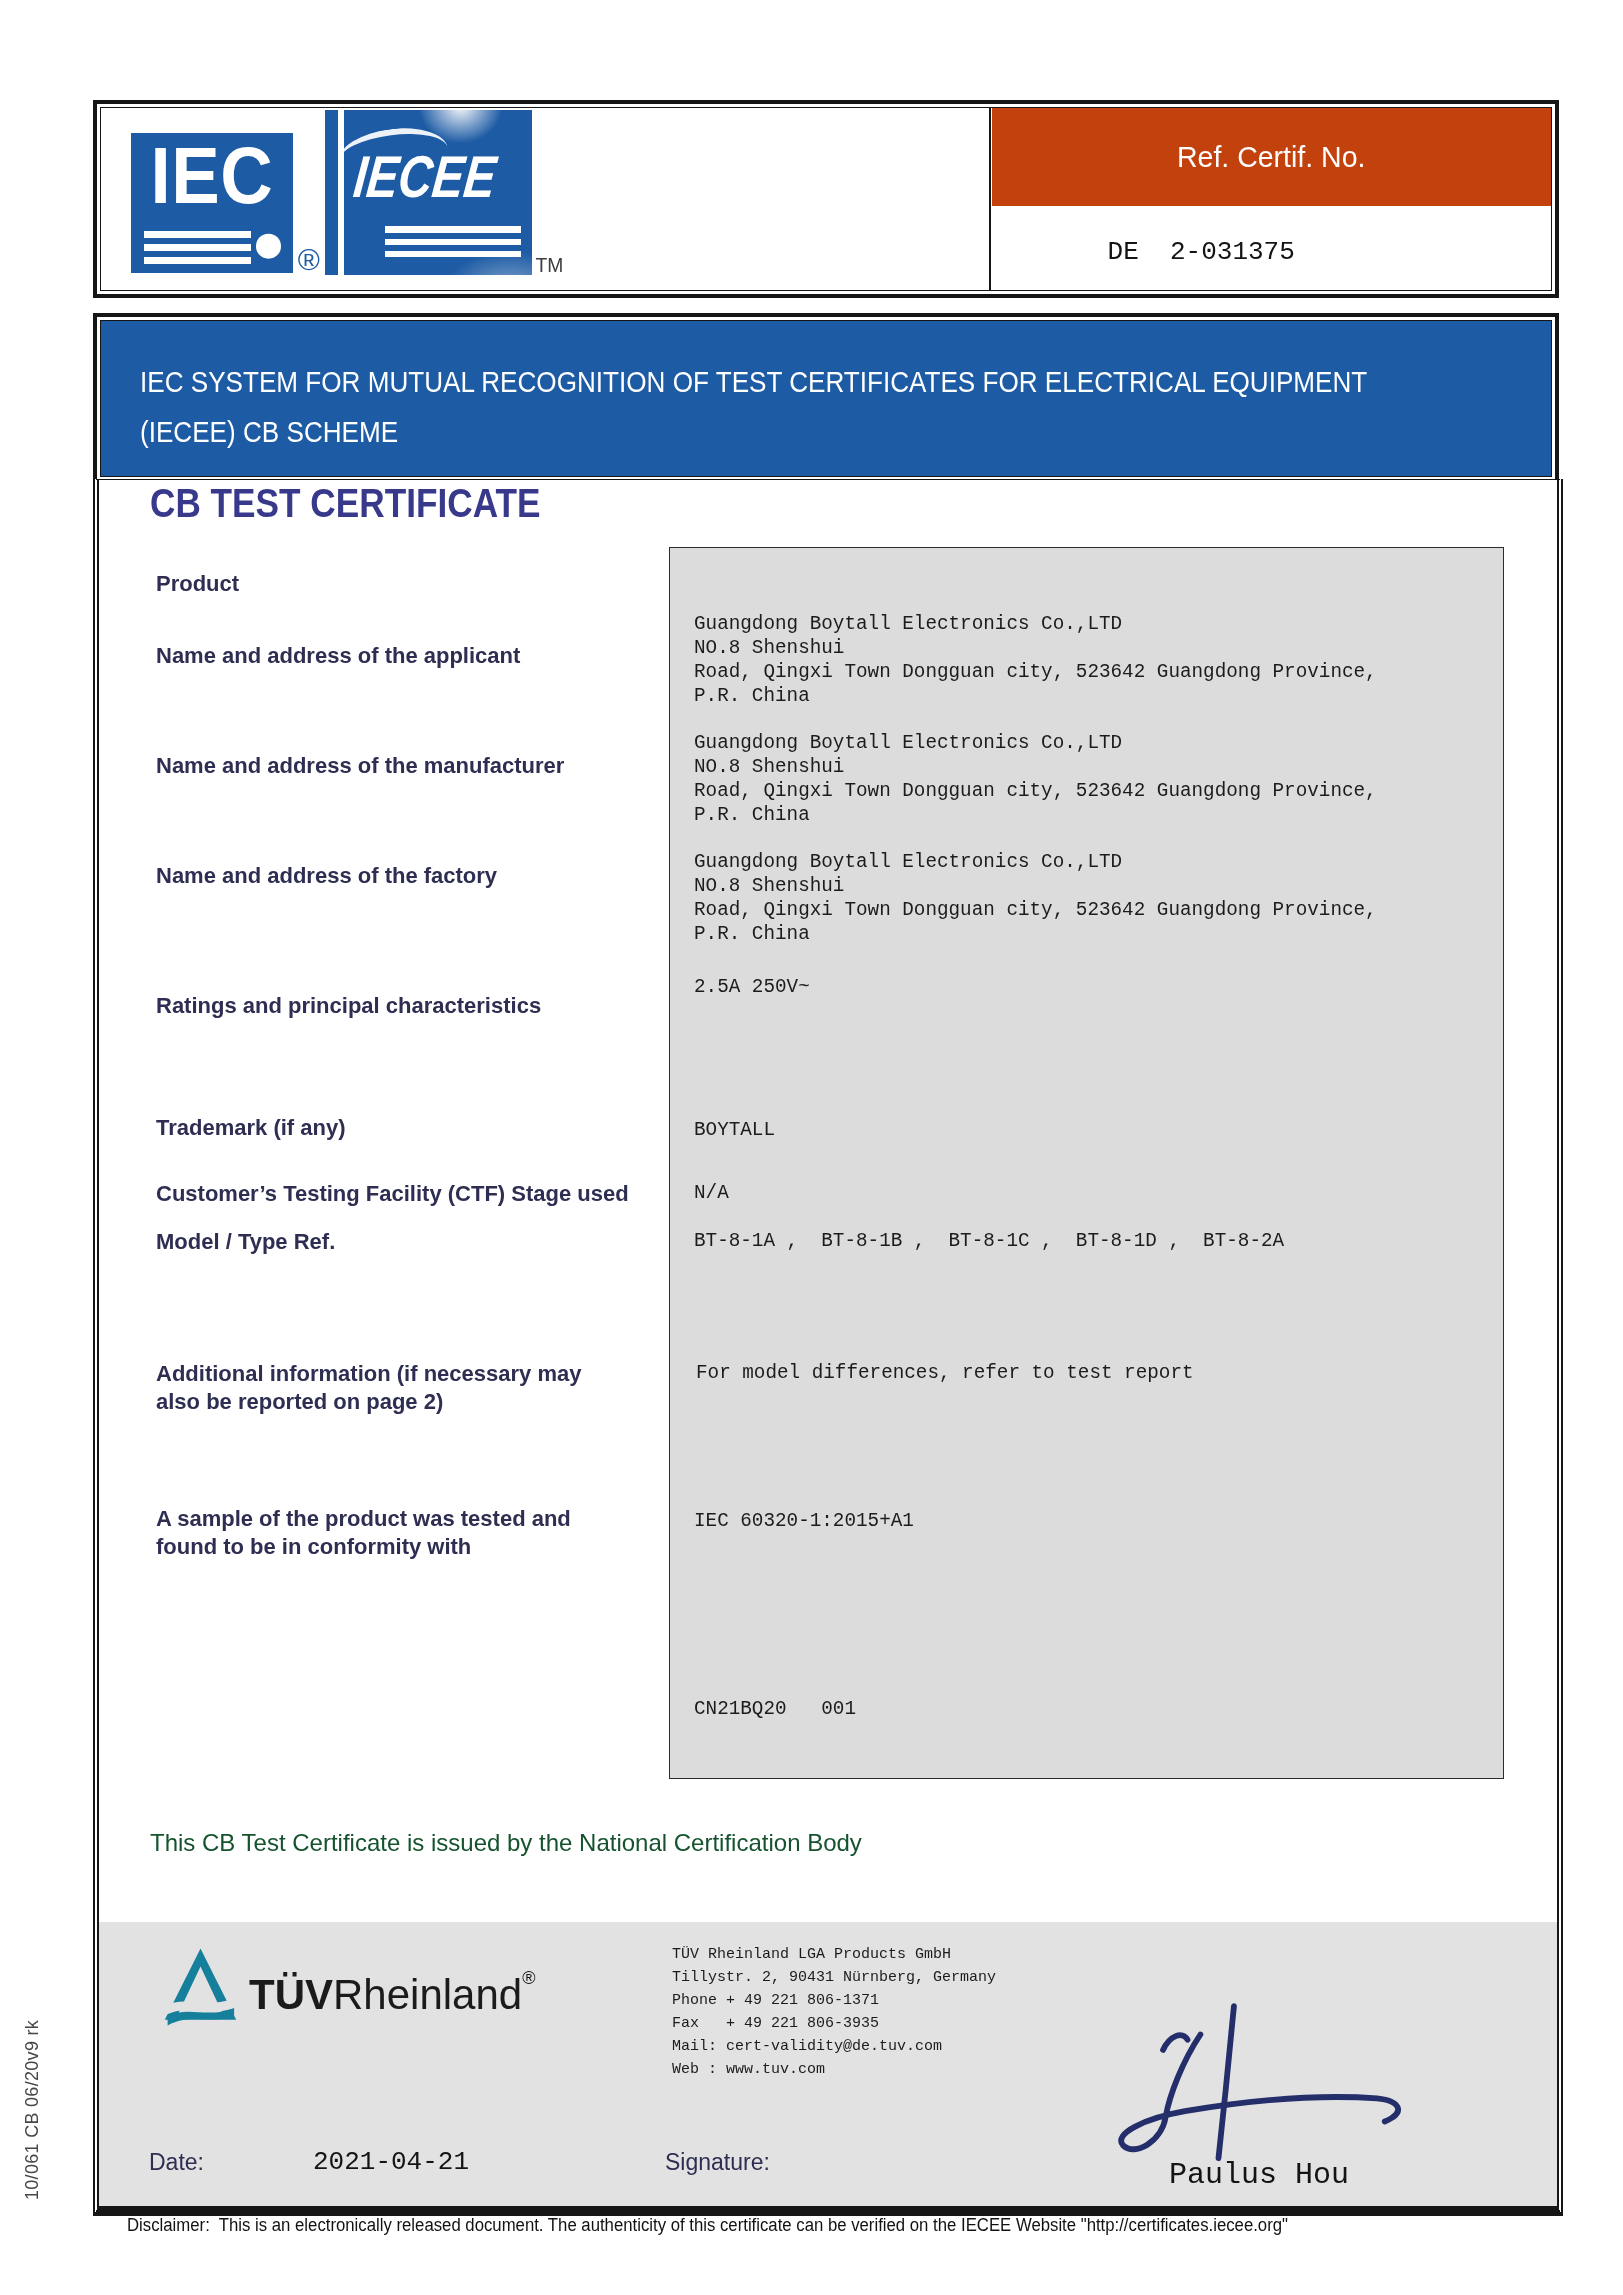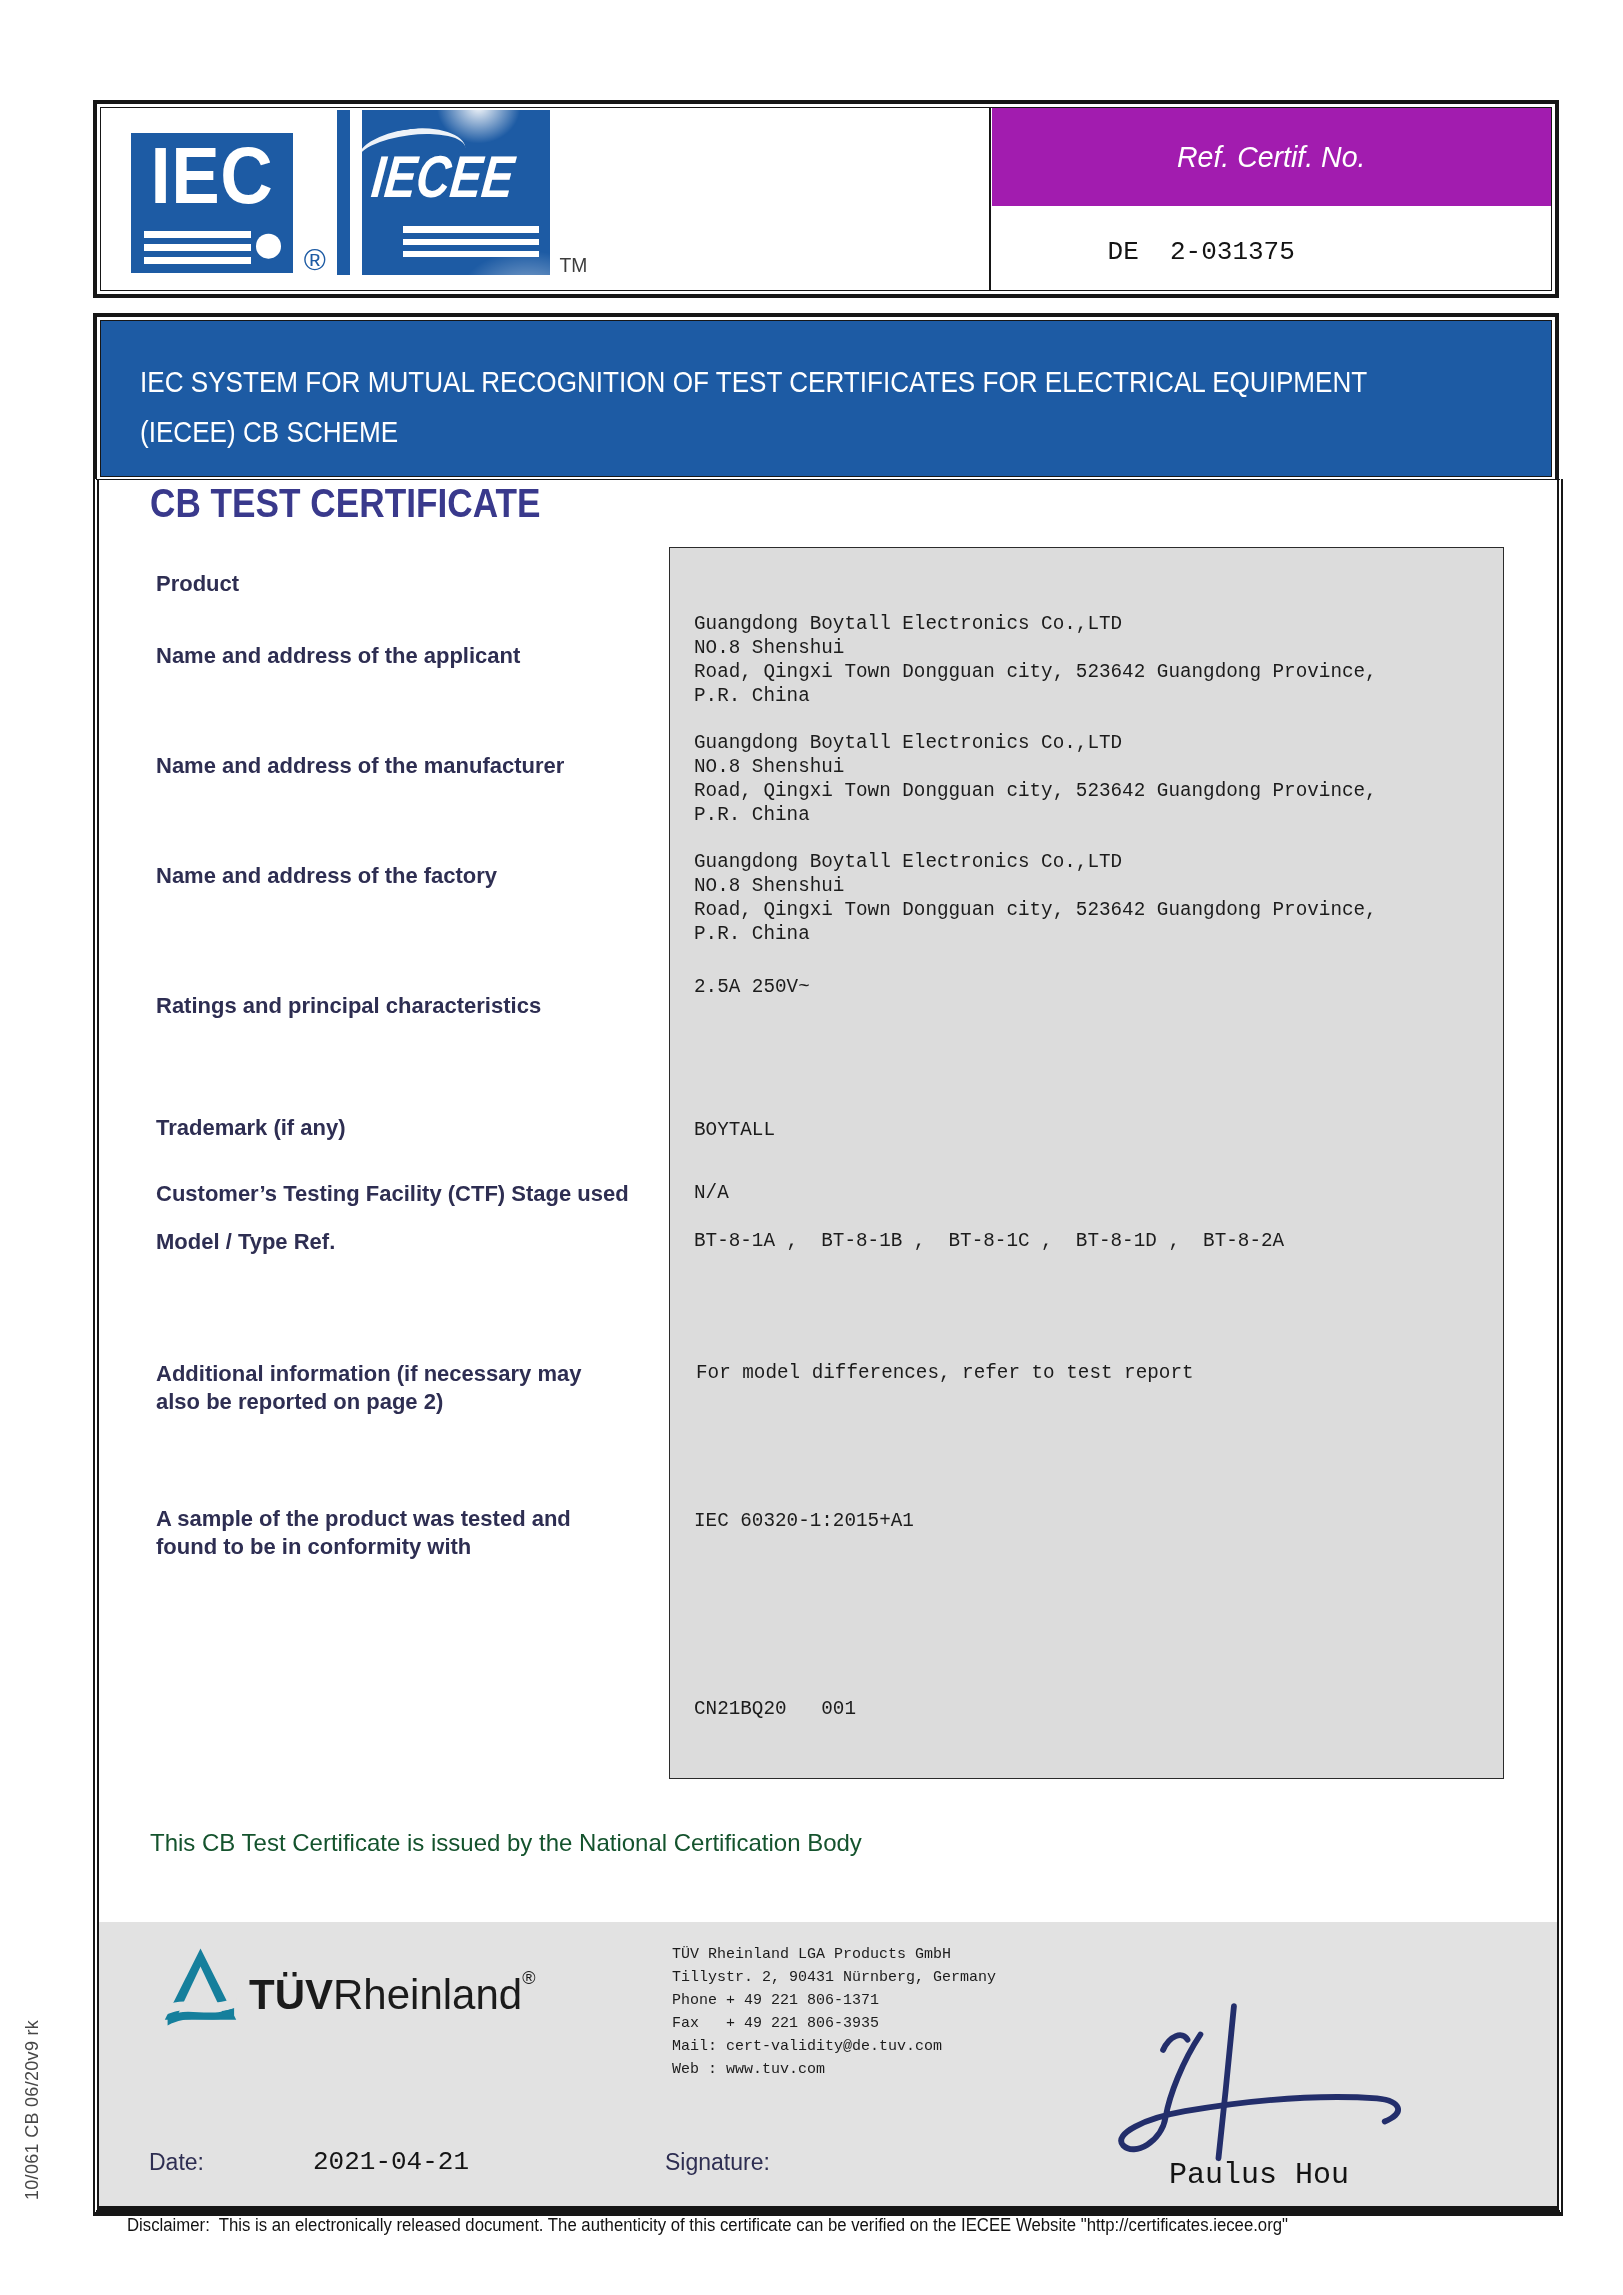--- a/index.html
+++ b/index.html
@@ -5,21 +5,21 @@
   html,body{margin:0;padding:0;background:#fff;}
   .page{position:relative;width:1623px;height:2295px;background:#ffffff;overflow:hidden;
         font-family:"Liberation Sans",sans-serif;color:#1a1a1a;}
 
   
   .framed{position:absolute;border:4.5px solid #161616;background:#fff;}
   .framed-inner{position:absolute;inset:2.6px;border:1.3px solid #161616;}
 
   
   .top-box{left:93px;top:100px;width:1458px;height:190px;}
-  .logos{position:absolute;left:30px;top:2.6px;height:165px;display:flex;align-items:flex-end;gap:6px;}
+  .logos{position:absolute;left:30px;top:2.6px;height:165px;display:flex;align-items:flex-end;}
   .iec-sq{position:relative;width:162px;height:140px;background:#1d5ba4;margin-bottom:2.6px;}
   .iec-word{position:absolute;top:-2.6px;left:0;right:0;text-align:center;color:#fff;
             font-weight:bold;font-size:79px;letter-spacing:0.6px;transform:scaleX(.92);}
   .iec-bars{position:absolute;left:13px;bottom:9px;width:107px;}
   .iec-bars .bar{height:7px;background:#fff;margin-top:5.8px;}
   .iec-dot{position:absolute;right:-30px;top:50%;transform:translateY(-42%);
            width:24.5px;height:24.5px;border-radius:50%;background:#fff;}
   .reg-mark{color:#1d5ba4;font-size:30px;margin:0 5.1px;line-height:1;}
   .iecee-spine{width:13px;height:165px;background:#1d5ba4;margin-right:5.8px;}
   .iecee-sq{position:relative;width:188px;height:165px;
@@ -29,22 +29,22 @@
       #1d5ba4;}
   .iecee-sq::before{content:"";position:absolute;left:-5.1px;top:19.3px;width:109px;height:45px;
       border-top:6.4px solid rgba(255,255,255,.92);border-radius:50%;transform:rotate(-7deg);}
   .iecee-word{position:absolute;top:33px;left:10.3px;color:#fff;font-weight:bold;font-style:italic;
       font-size:59px;transform:skewX(-6deg) scaleX(.8);transform-origin:left;}
   .iecee-bars{position:absolute;right:10.3px;bottom:18px;width:136px;}
   .iecee-bars .bar{height:6.4px;background:#fff;margin-top:5.8px;}
   .tm-mark{color:#3d3d3d;font-size:19.3px;margin-left:3.9px;line-height:1;}
   .vdivider{position:absolute;left:888px;top:0;bottom:0;width:2.6px;background:#161616;}
   .ref-section{position:absolute;left:891px;right:0;top:0;bottom:0;}
-  .ref-head{position:absolute;left:0;right:0;top:0;height:98px;background:#a21caf;
-            display:flex;align-items:center;justify-content:center;font-style:italic;}
+  .ref-head{position:absolute;left:0;right:0;top:0;height:98px;background:#c2410c;
+            display:flex;align-items:center;justify-content:center;}
   .ref-head-label{color:#fff;font-size:30px;transform:scaleX(.95);}
   .ref-number{position:absolute;left:116px;top:129px;font-family:"Liberation Mono",monospace;
               font-size:26px;color:#141414;white-space:pre-wrap;}
 
   
   .banner-box{left:93px;top:313px;width:1458px;height:163px;}
   .banner-fill{position:absolute;inset:0;background:#1d5ba4;color:#fff;}
   .banner-text{position:absolute;left:39px;top:36px;font-size:30px;line-height:50px;
                transform:scaleX(.87);transform-origin:left;white-space:pre-line;width:1609px;}
 

